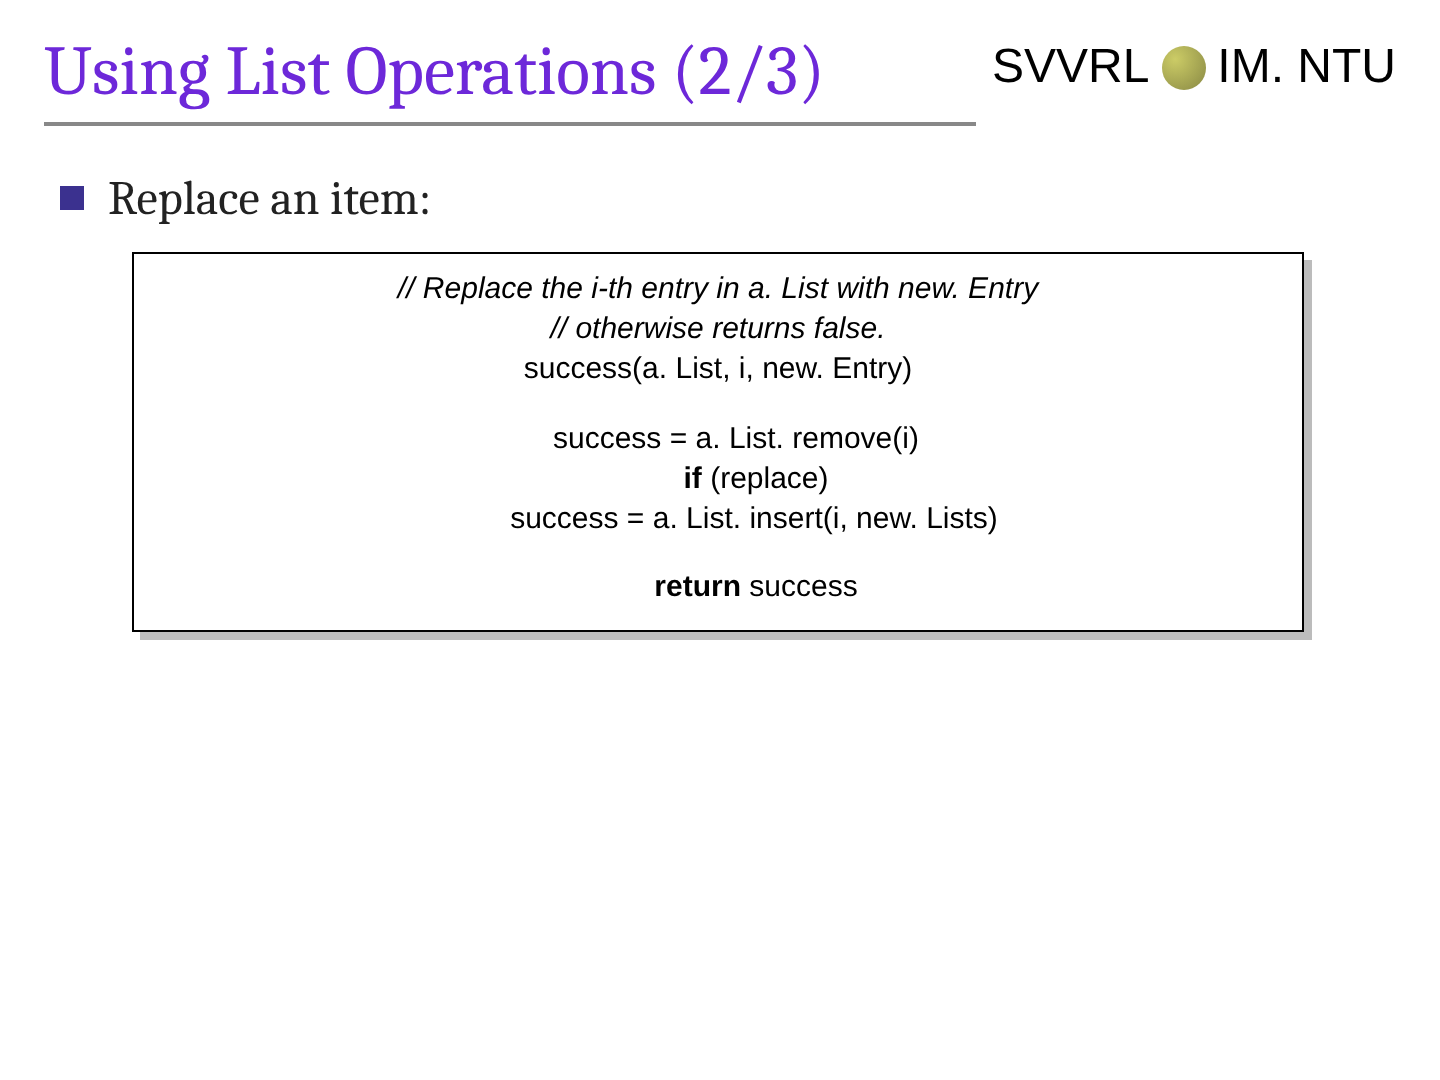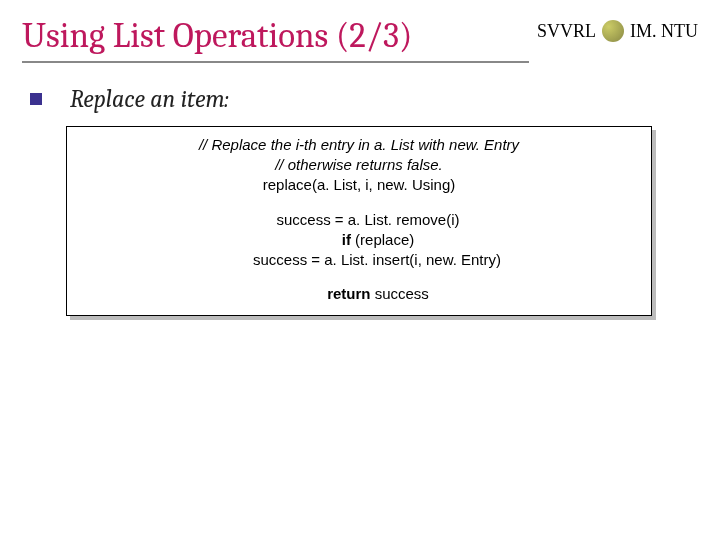--- a/index.html
+++ b/index.html
@@ -20,32 +20,32 @@
   }
   .header {
     display: flex;
     justify-content: space-between;
     align-items: flex-start;
   }
   .title {
     font-family: Cambria, Georgia, "Times New Roman", serif;
     font-size: 35px;
     font-weight: 400;
-    color: #be185d;
+    color: #6d28d9;
     line-height: 1.0;
     padding-bottom: 8px;
   }
   .title-wrap {
     flex: 1;
     border-bottom: 2px solid #888;
     padding-right: 10px;
   }
   .org {
-    font-family: Liberation Serif, serif;
-    font-size: 18px;
+    font-family: Liberation Sans, sans-serif;
+    font-size: 24px;
     color: #000;
     display: flex;
     align-items: center;
     gap: 6px;
     white-space: nowrap;
     margin-left: 8px;
     margin-top: 2px;
   }
   .org .logo {
     width: 22px;
@@ -53,23 +53,22 @@
     border-radius: 50%;
     background: radial-gradient(circle at 30% 30%, #cc6, #884);
     display: inline-block;
   }
   .body {
     padding: 22px 8px 0 8px;
   }
   .bullet-row {
     display: flex;
     align-items: flex-start;
-    gap: 28px;
+    gap: 12px;
     margin-bottom: 12px;
-    font-style: italic;
   }
   .bullet-marker {
     width: 12px;
     height: 12px;
     background: #3b318f;
     margin-top: 8px;
     flex: 0 0 auto;
   }
   .bullet-text {
     font-family: Cambria, Georgia, "Times New Roman", serif;
@@ -129,27 +128,27 @@
   <div class="body">
 
     <div class="bullet-row">
       <div class="bullet-marker"></div>
       <div class="bullet-text">Replace an item:</div>
     </div>
 
     <div class="code-box">
       <div class="cmt">// Replace the i-th entry in a. List with new. Entry</div>
       <div class="cmt">// otherwise returns false.</div>
-      <div>replace(a. List, i, new. Using)</div>
+      <div>success(a. List, i, new. Entry)</div>
       <div class="gap"></div>
       <div class="ind1">success = a. List. remove(i)</div>
       <div class="ind1">
         <span class="kw">if</span><span> (replace)</span>
       </div>
-      <div class="ind2">success = a. List. insert(i, new. Entry)</div>
+      <div class="ind2">success = a. List. insert(i, new. Lists)</div>
       <div class="gap"></div>
       <div class="ind1">
         <span class="kw">return</span><span> success</span>
       </div>
     </div>
 
 
   </div>
 
 

